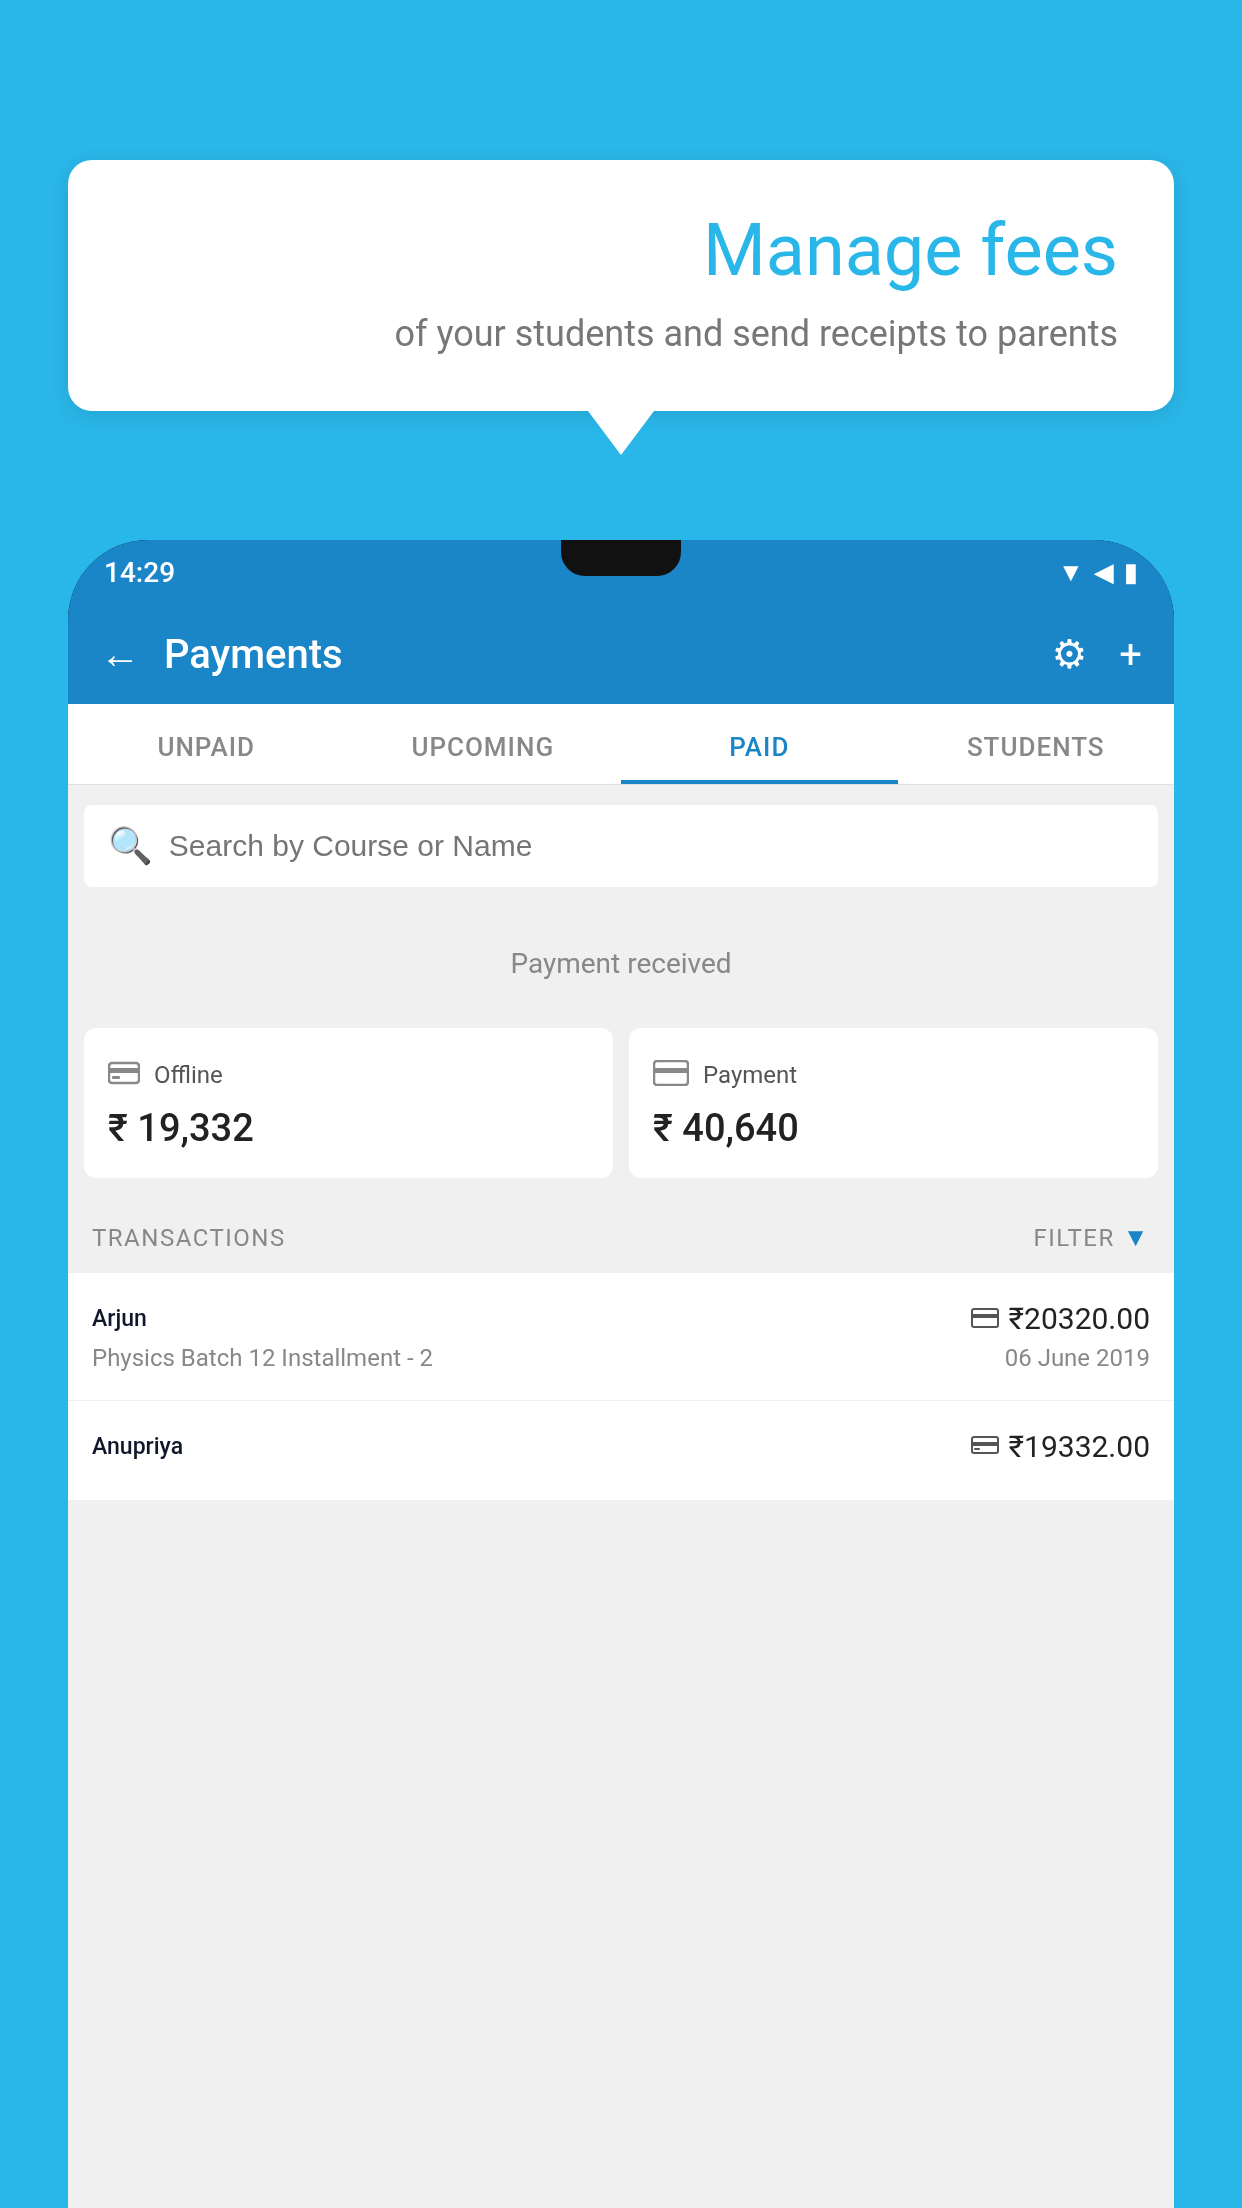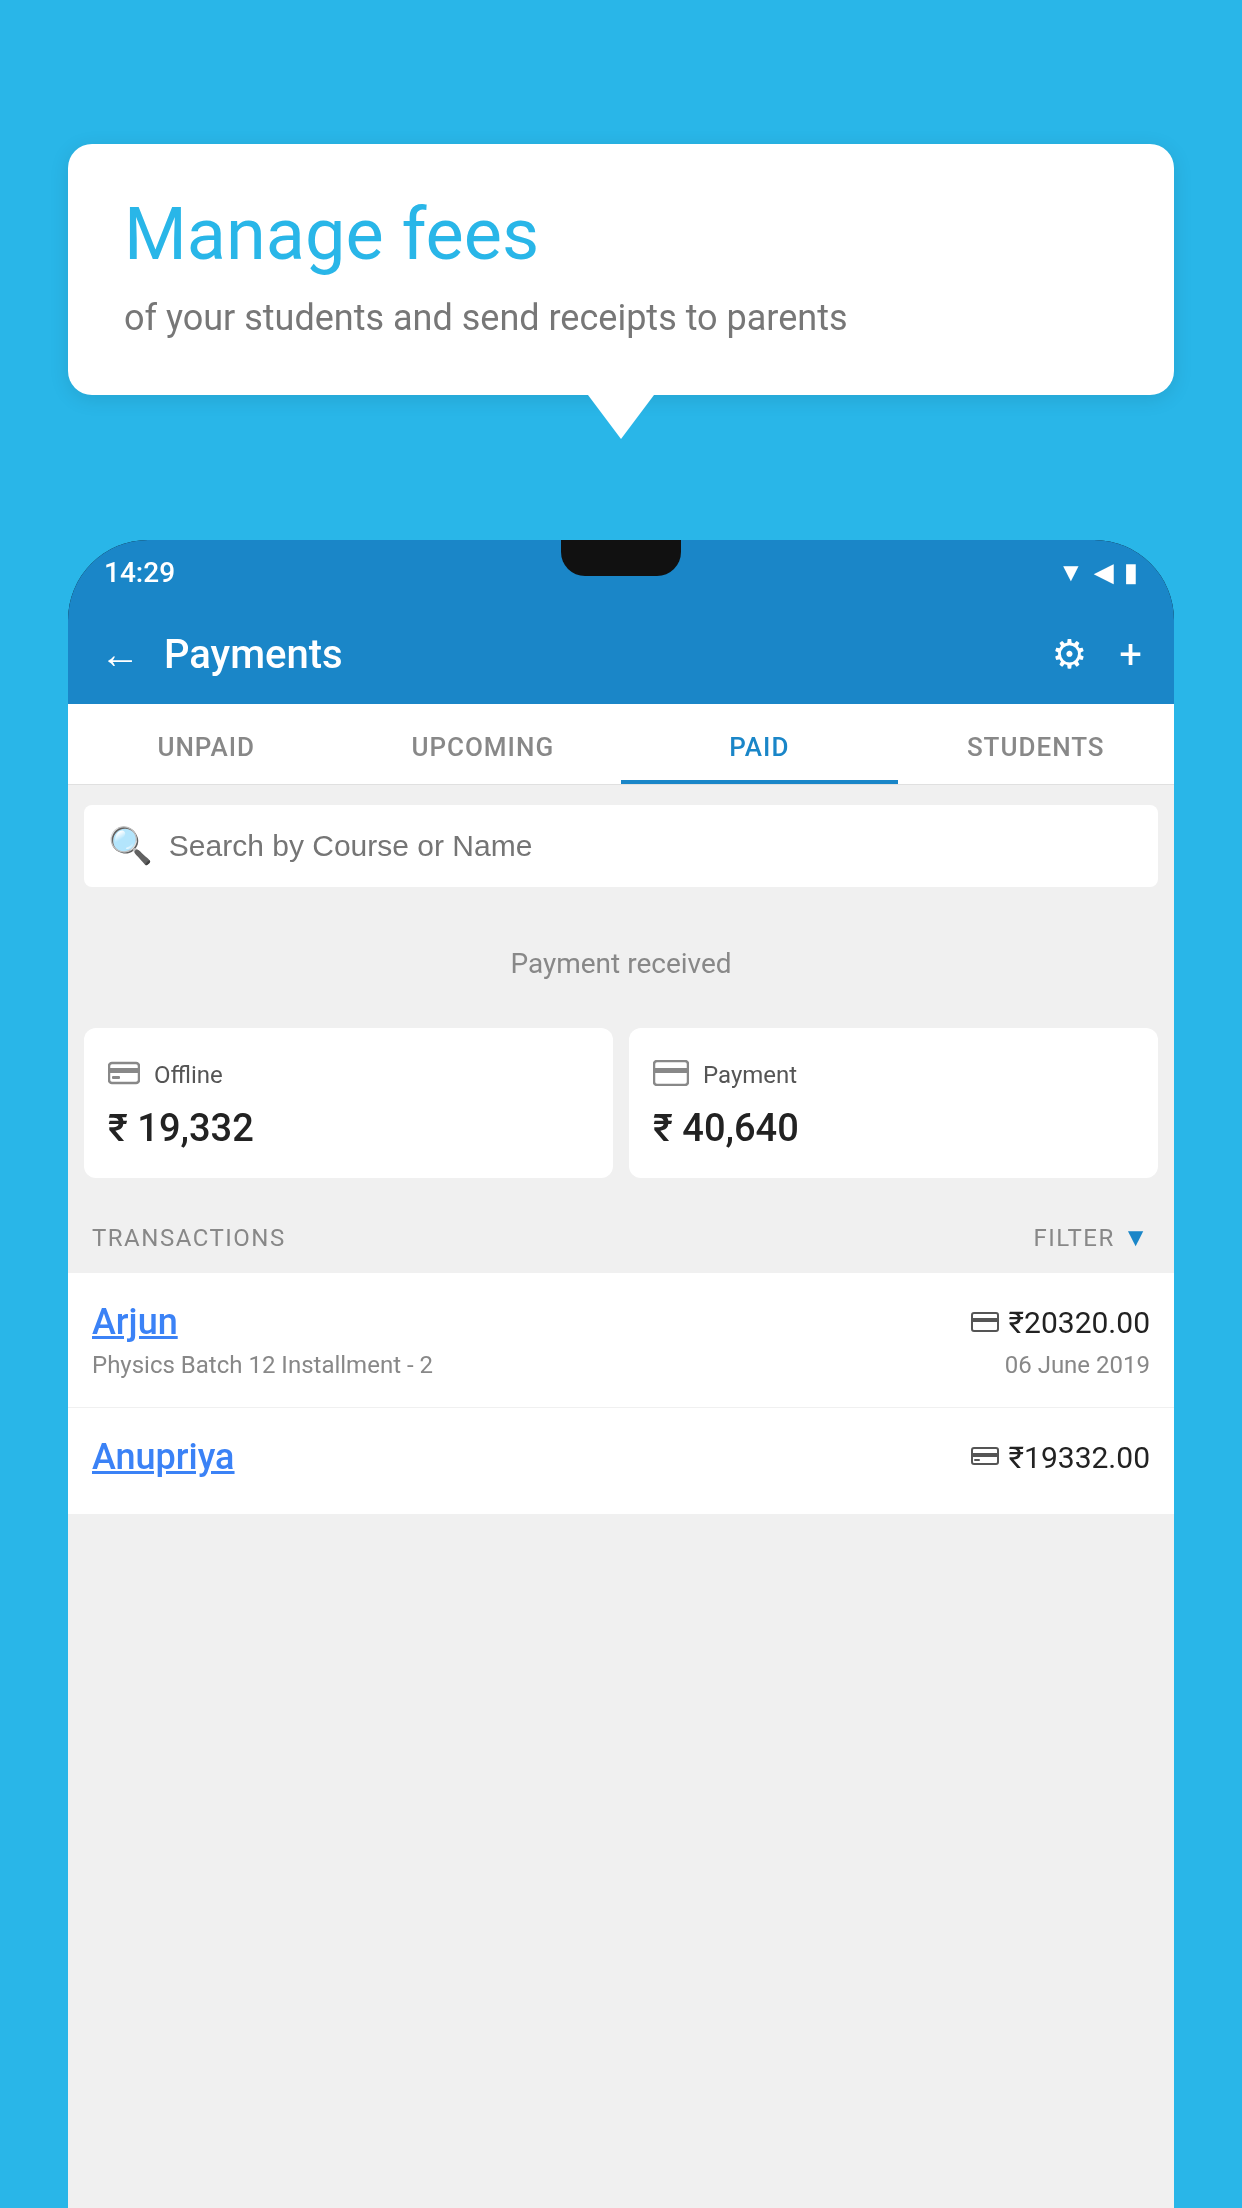--- a/index.html
+++ b/index.html
@@ -9,27 +9,27 @@
       height: 2208px;
       background-color: #29b6e8;
       font-family: 'Roboto', Arial, sans-serif;
       position: relative;
       overflow: hidden;
     }
 
     
     .tooltip-container {
       position: absolute;
-      top: 144px;
+      top: 160px;
       left: 68px;
       right: 68px;
       background: white;
       border-radius: 24px;
       padding: 48px 56px 56px;
-      text-align: left;
+      text-align: right;
       box-shadow: 0 4px 20px rgba(0,0,0,0.1);
     }
     .tooltip-container::after {
       content: '';
       position: absolute;
       bottom: -44px;
       left: 50%;
       transform: translateX(-50%);
       width: 0;
       height: 0;
@@ -271,24 +271,23 @@
       padding: 28px 24px;
       border-bottom: 1px solid #f0f0f0;
     }
     .transaction-main {
       display: flex;
       justify-content: space-between;
       align-items: center;
       margin-bottom: 8px;
     }
     .transaction-name {
-      font-size: 36px;
+      font-size: 23px;
       font-weight: 500;
-      color: #3b82f6;
-      text-decoration: underline;
+      color: #0f172a;
     }
     .transaction-amount-row {
       display: flex;
       align-items: center;
       gap: 10px;
     }
     .transaction-amount {
       font-size: 30px;
       color: #222;
     }

